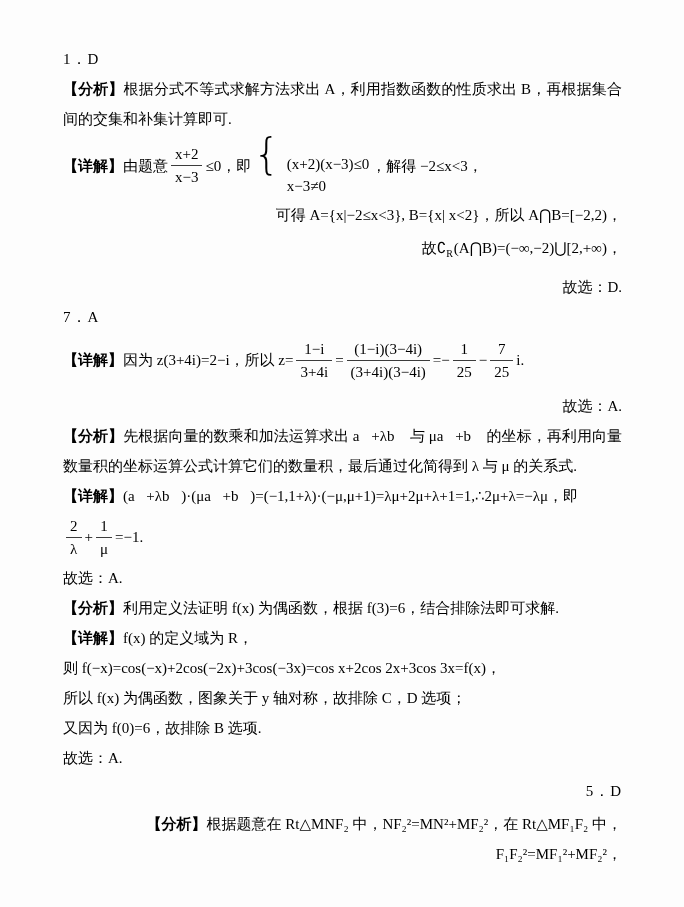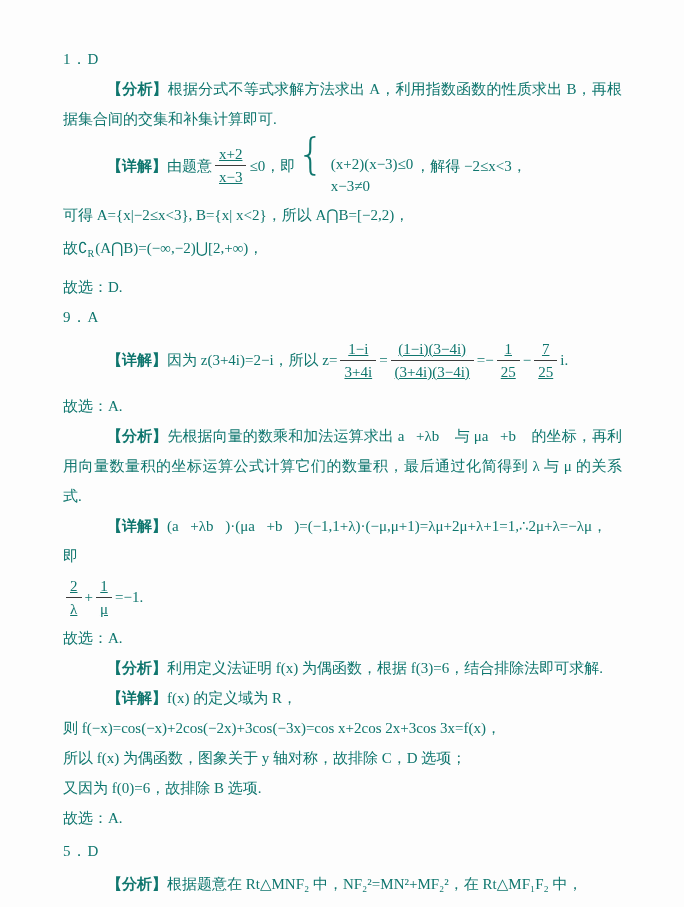--- a/index.html
+++ b/index.html
@@ -2,58 +2,57 @@
 <html><head>
 <meta charset="utf-8">
 <style>
   html, body { margin: 0; padding: 0; background: #e8e8e8; }
   .page {
     position: relative;
     width: 684px;
     height: 907px;
     margin: 0 auto;
     background: #fdfdfd;
-    color: #0f766e;
+    color: #000000;
     box-sizing: border-box;
     padding: 44px 62px 12px 63px;
     font-family: "Liberation Serif", "DejaVu Serif", serif;
     font-size: 15px;
     line-height: 30px;
     overflow: hidden;
   }
   .line { margin: 0; }
   .wrap2 { text-align: justify; }
   .qnum { letter-spacing: 1px; }
-  .lbl { font-weight: bold; margin-left: 44px; }
+  .lbl { font-weight: bold; }
   .formula { display: flex; align-items: center; flex-wrap: nowrap; white-space: nowrap; }
   .f-q1 { min-height: 52px; }
   .f-q2 { min-height: 56px; }
   .f-q3 { min-height: 52px; }
   .frac {
     display: inline-block;
     vertical-align: middle;
     text-align: center;
     line-height: 20px;
     margin: 0 3px;
-    text-decoration: underline;
   }
   .frac .num { display: block; padding: 0 4px 1px 4px; border-bottom: 1px solid #3c3c3c; }
   .frac .den { display: block; padding: 1px 4px 0 4px; text-align: center; }
   .sys { display: inline-flex; align-items: center; vertical-align: middle; margin: 0 2px; }
   .sys .brace {
     font-family: "DejaVu Sans", sans-serif;
     font-size: 42px;
     font-weight: 200;
     line-height: 1;
     transform: scaleY(1.1);
     margin-right: 3px;
   }
   .sys .rows { display: inline-flex; flex-direction: column; text-align: left; line-height: 22px; }
   .subR { font-size: 10px; vertical-align: -4px; margin-right: 1px; }
-  .sp { margin-top: 3px; }
+  .sp { margin-top: 3px; text-align: right; }
   .formula > span { display: inline-block; }
 </style>
 </head>
 <body>
 
 <div class="page">
 
   <p class="line qnum">1．D</p>
   <p class="line wrap2"><span class="lbl">【分析】</span><span>根据分式不等式求解方法求出 A，利用指数函数的性质求出 B，再根据集合间的交集和补集计算即可.</span></p>
   <div class="line formula f-q1">
@@ -70,21 +69,21 @@
           <span>(x+2)(x−3)≤0</span>
           <span>x−3≠0</span>
         </span>
     </span>
     <span>，解得 −2≤x&lt;3，</span>
   </div>
   <p class="line sp">可得 A={x|−2≤x&lt;3}, B={x| x&lt;2}，所以 A⋂B=[−2,2)，</p>
   <p class="line sp"><span>故∁</span><span class="subR">R</span><span>(A⋂B)=(−∞,−2)⋃[2,+∞)，</span></p>
   <p class="line sp">故选：D.</p>
 
-  <p class="line qnum">9．A</p>
+  <p class="line qnum">7．A</p>
   <div class="line formula f-q2">
     <span class="lbl">【详解】</span>
     <span>因为 z(3+4i)=2−i，所以 z=</span>
     <span class="frac">
         <span class="num">1−i</span>
         <span class="den">3+4i</span>
       </span>
     <span>=</span>
     <span class="frac">
         <span class="num">(1−i)(3−4i)</span>

